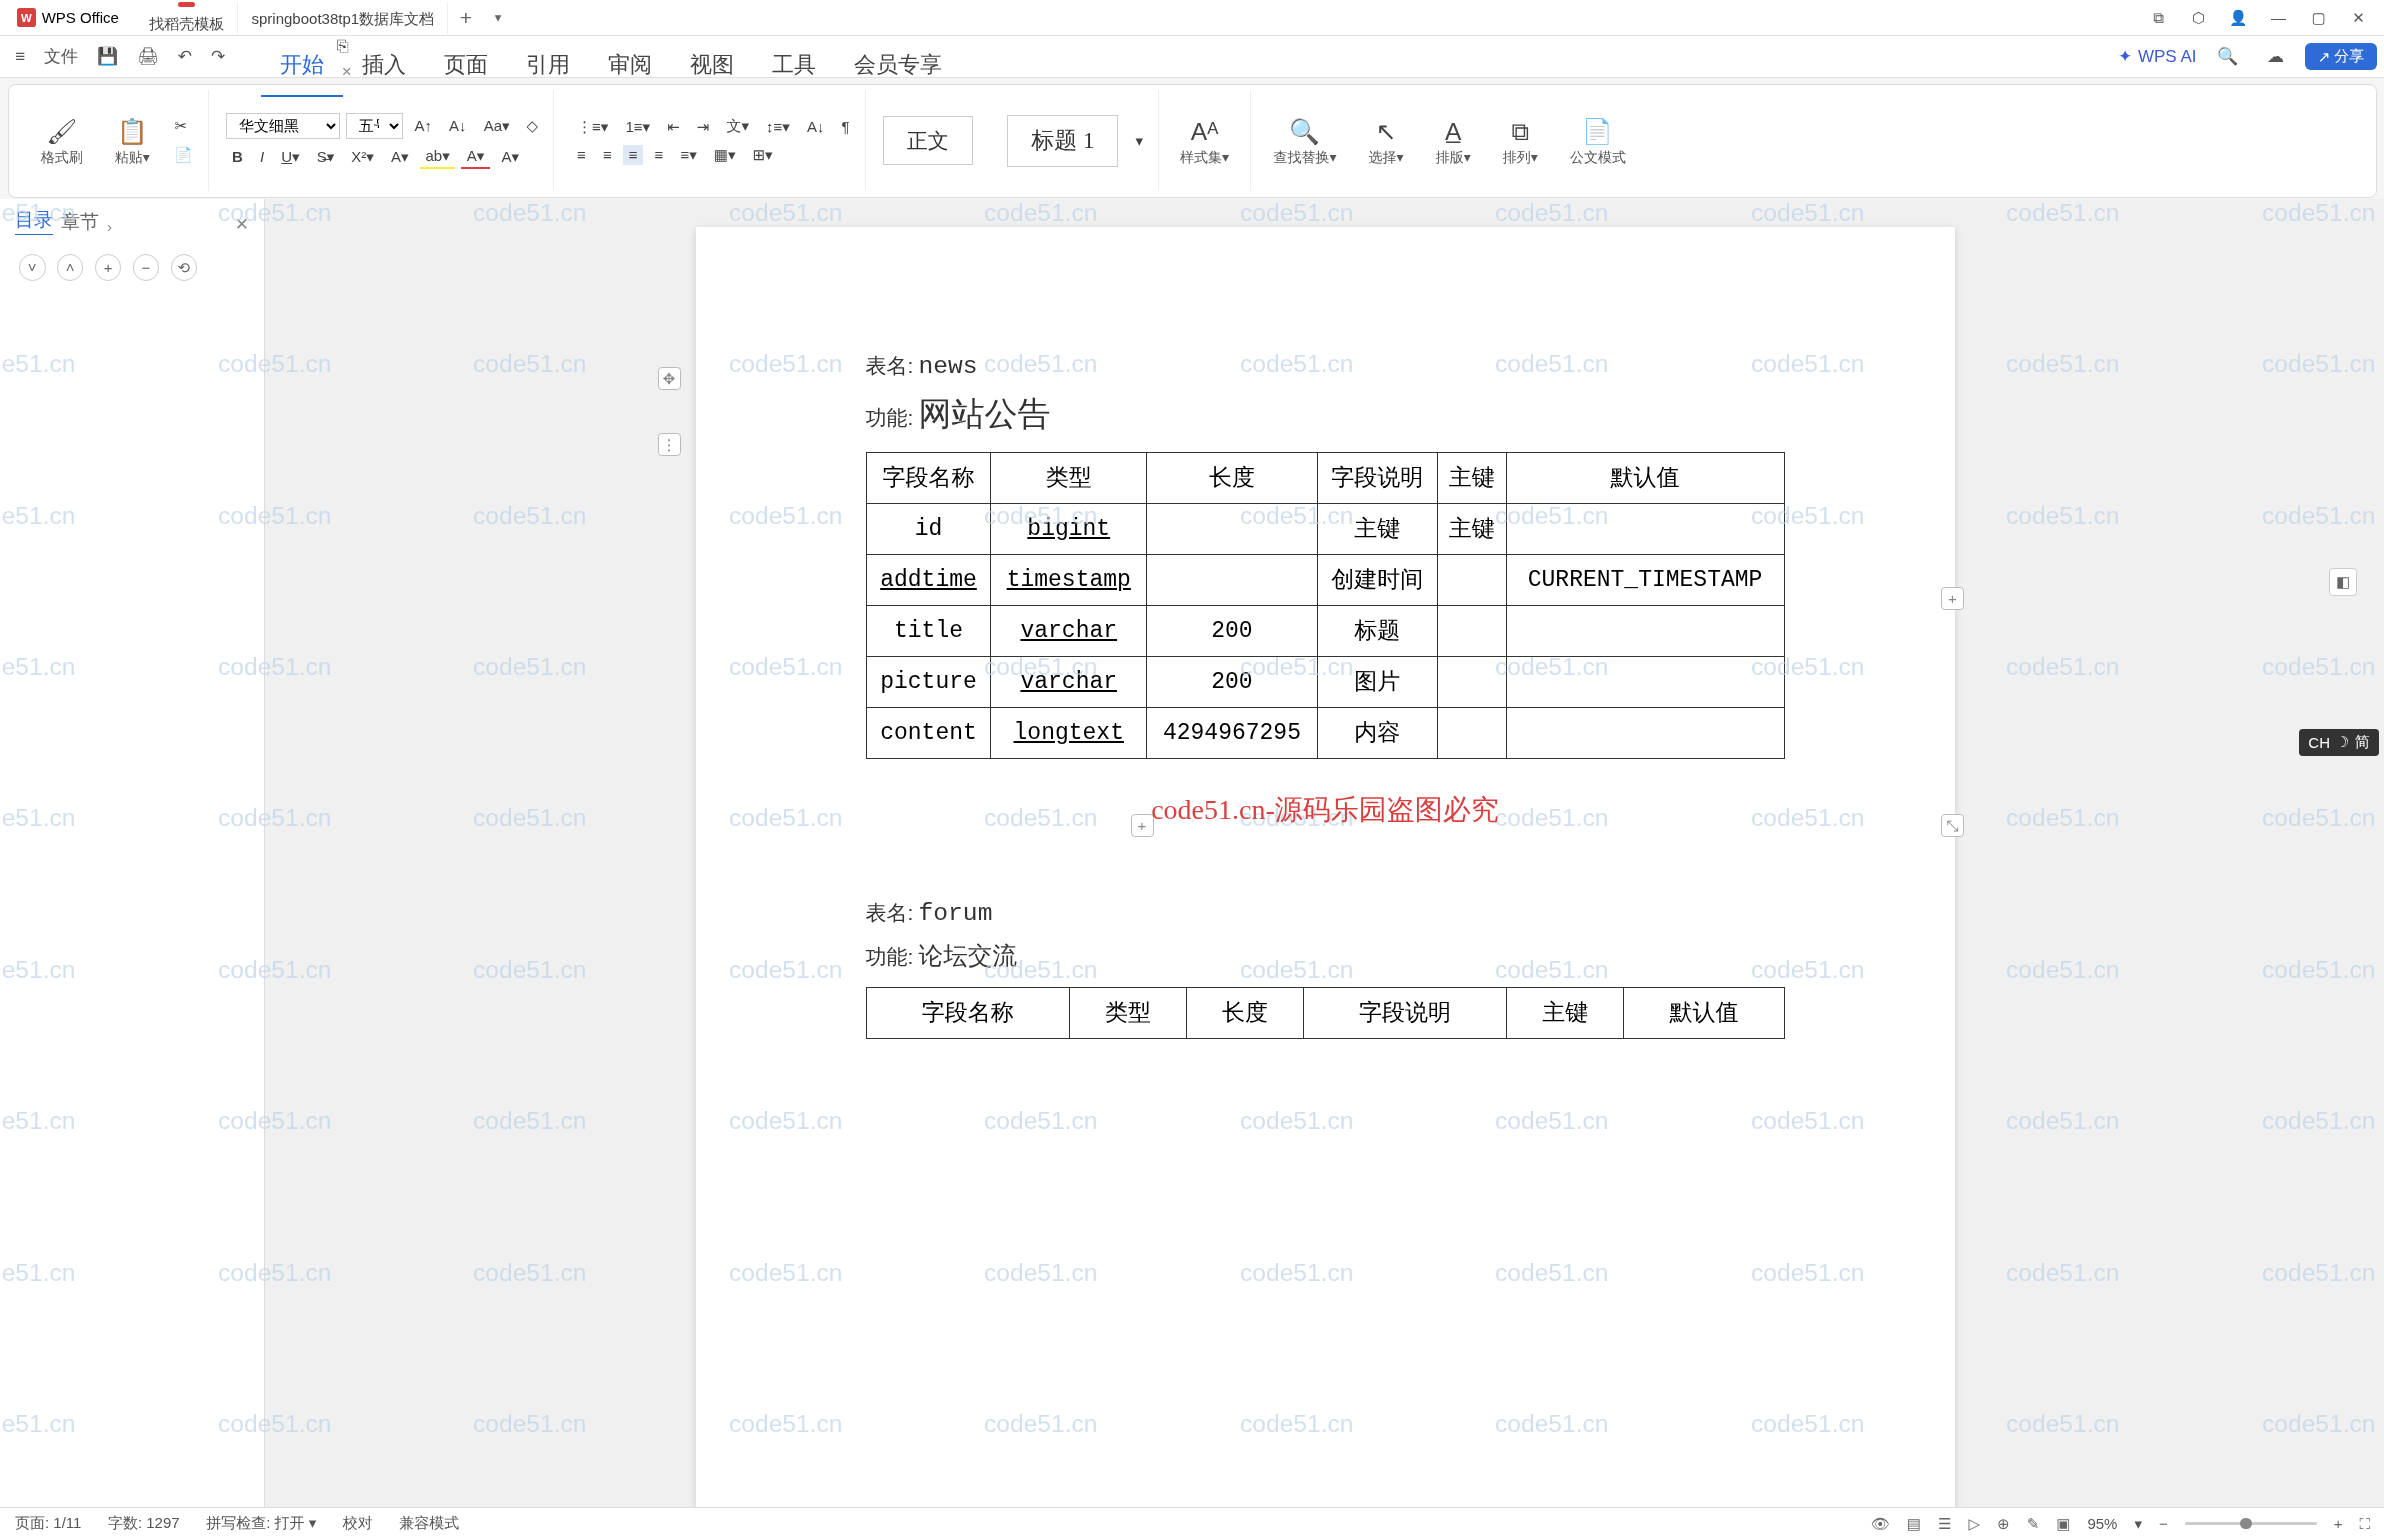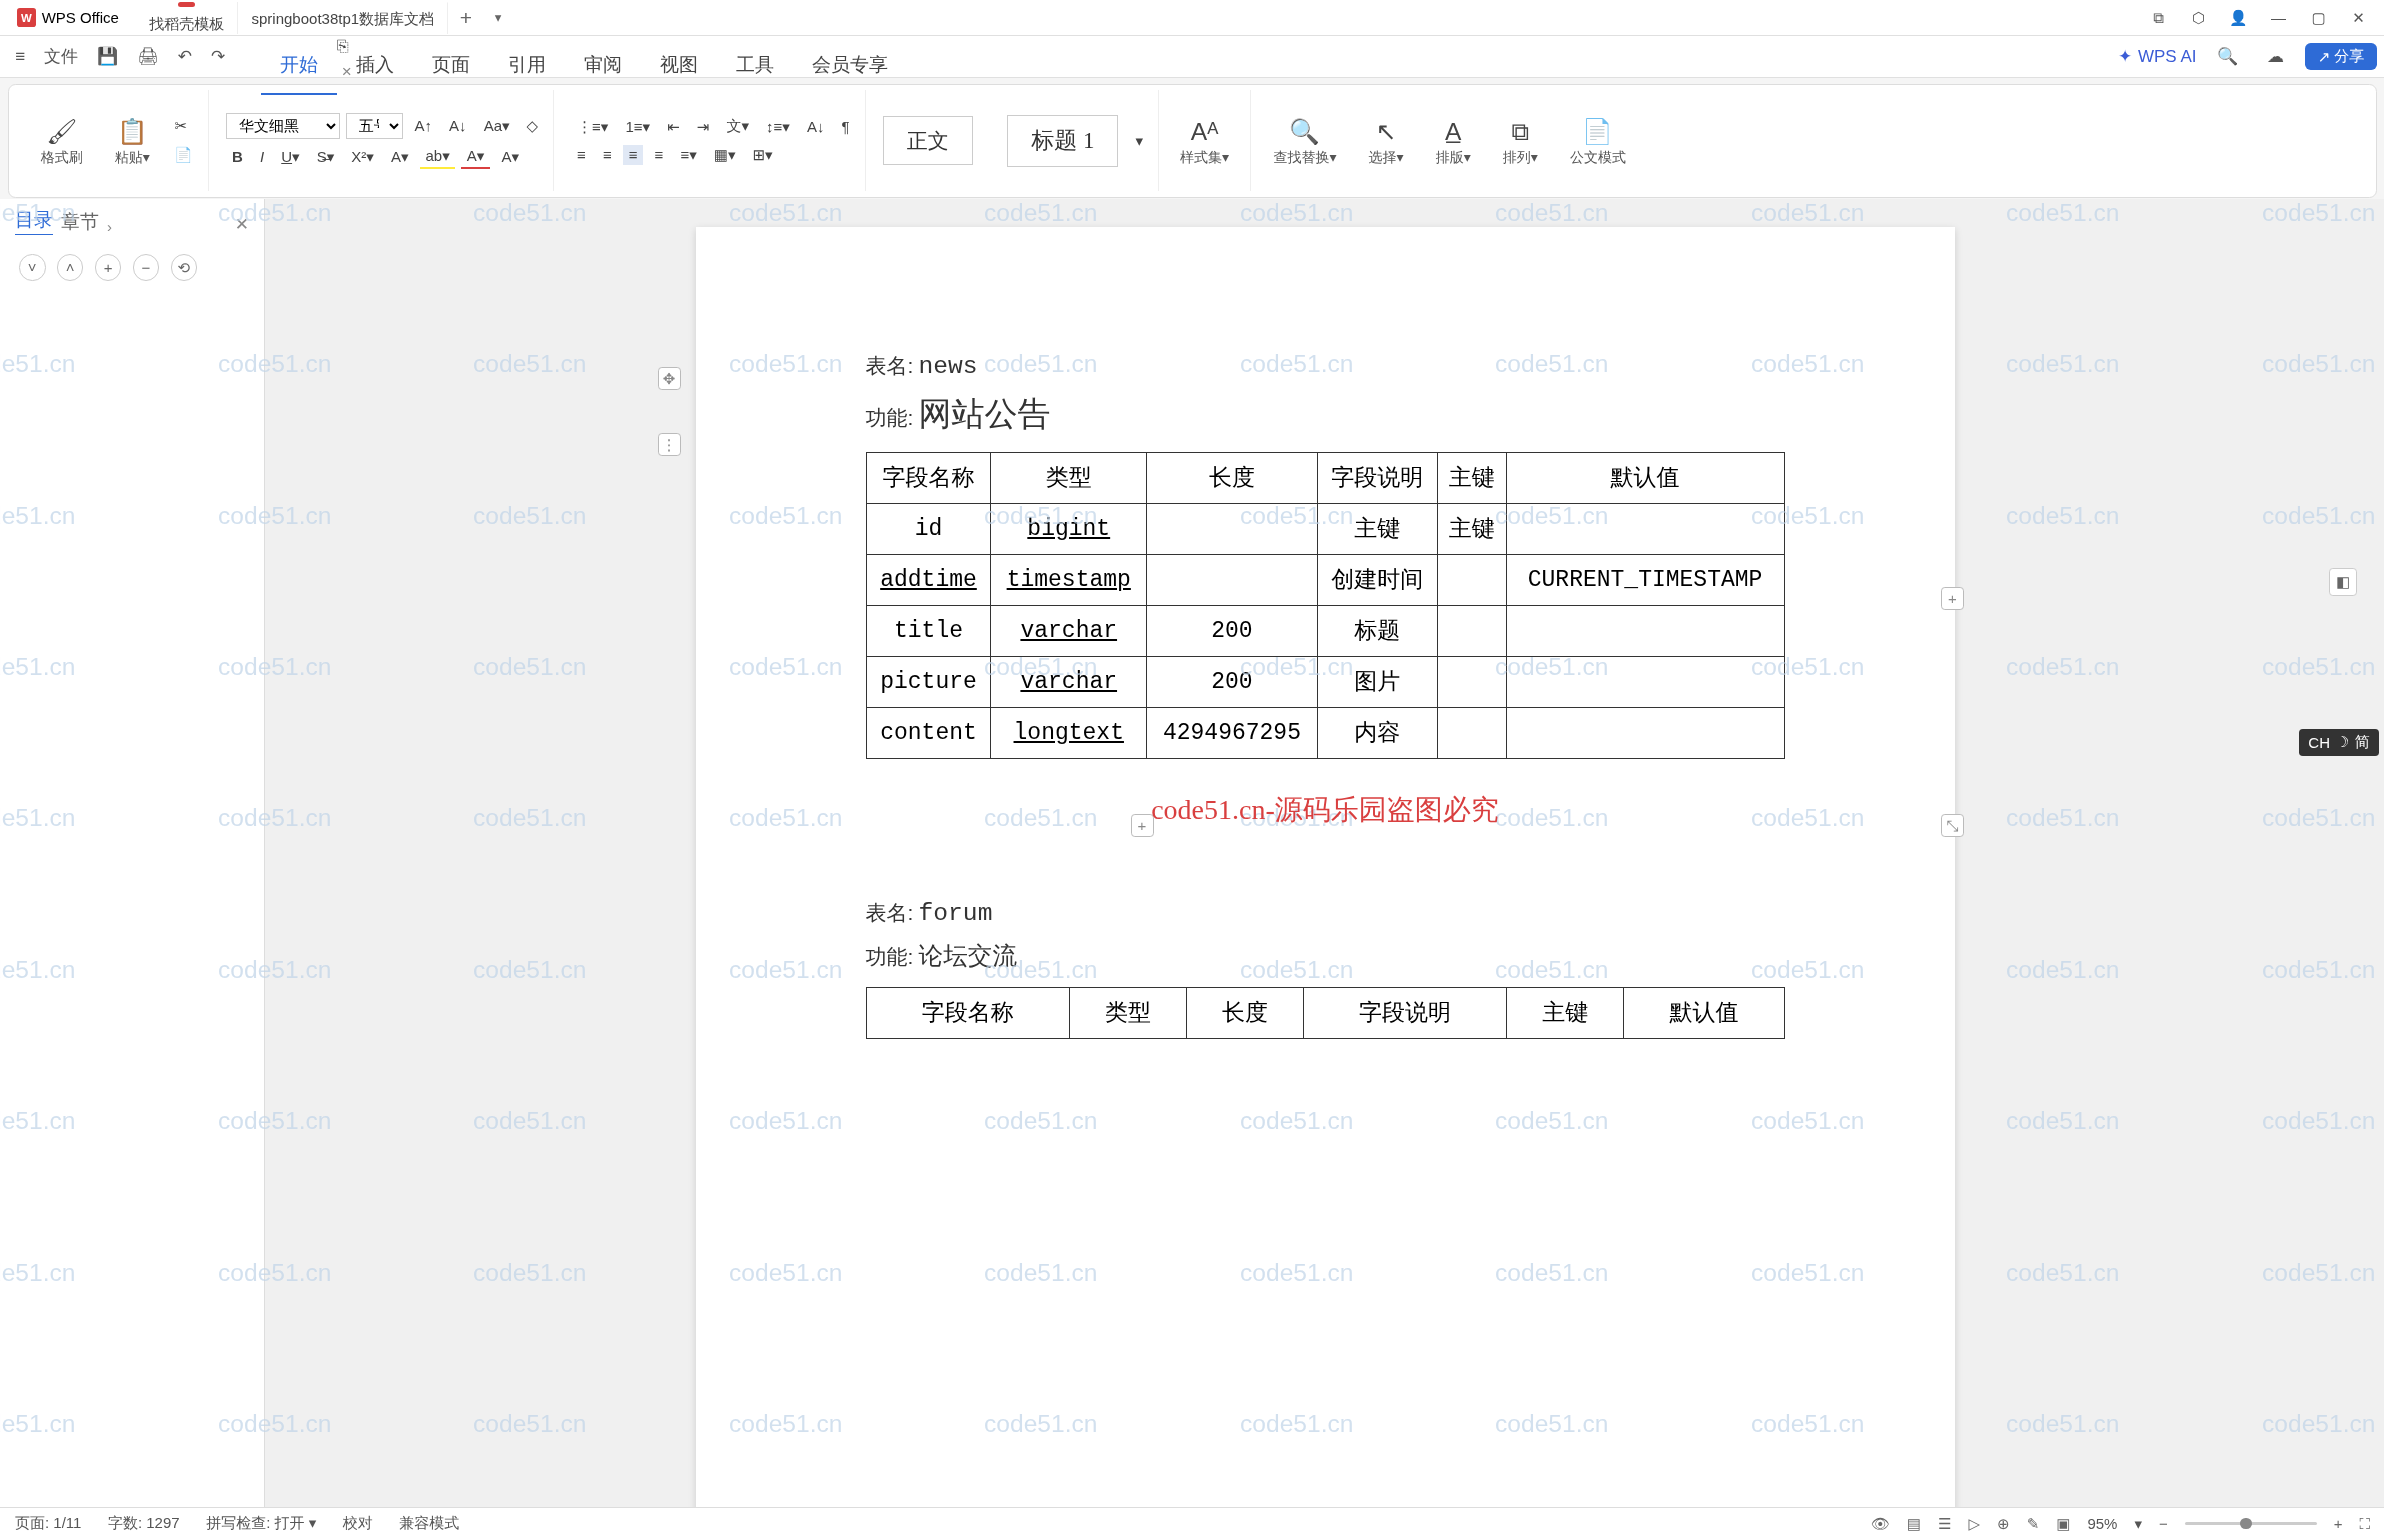--- a/index.html
+++ b/index.html
@@ -17,21 +17,21 @@
 .tab-close { color: #888; font-size: 17px; margin-left: 7.6px; }
 .tab-new { padding: 0 11.4px; font-size: 21px; color: #666; cursor: pointer; }
 .titlebar-right { margin-left: auto; display: flex; gap: 17px; padding: 0 15px; align-items: center; }
 .winbtn { width: 23px; height: 23px; display: flex; align-items: center; justify-content: center; color: #555; cursor: pointer; }
 
 
 .menubar { height: 42px; background: #fff; display: flex; align-items: center; padding: 0 7.6px; border-bottom: 0.9px solid #e0e0e0; }
 .menu-left { display: flex; align-items: center; gap: 3.8px; }
 .mbtn { padding: 3.8px 7.6px; color: #555; cursor: pointer; font-size: 17px; }
 .menu-tabs { display: flex; margin-left: 28px; gap: 0; }
-.menu-tab { padding: 15px 19px; font-size: 19px; color: #444; cursor: pointer; margin-top: 18px; }
+.menu-tab { padding: 15px 19px; font-size: 22px; color: #444; cursor: pointer; margin-top: 18px; }
 .menu-tab.active { color: #2e6bd6; border-bottom: 2.8px solid #2e6bd6; font-weight: 500; }
 .menu-right { margin-left: auto; display: flex; align-items: center; gap: 13.2px; }
 .wps-ai { display: flex; align-items: center; gap: 5.7px; color: #3b5cd6; font-size: 17px; }
 .share-btn { background: #2e6bd6; color: #fff; padding: 3.8px 13.2px; border-radius: 5.7px; font-size: 15px; display: flex; align-items: center; gap: 3.8px; }
 
 
 .ribbon { height: 114px; background: #fff; border: 0.9px solid #ddd; margin: 5.7px 7.6px; border-radius: 7.6px; display: flex; align-items: center; padding: 5.7px 9.5px; gap: 7.6px; }
 .ribbon-group { display: flex; flex-direction: column; align-items: center; padding: 0 9.5px; border-right: 0.9px solid #eee; height: 100%; justify-content: center; }
 .ribbon-group.noborder { border-right: none; }
 .ribbon-row { display: flex; align-items: center; gap: 5.7px; }

